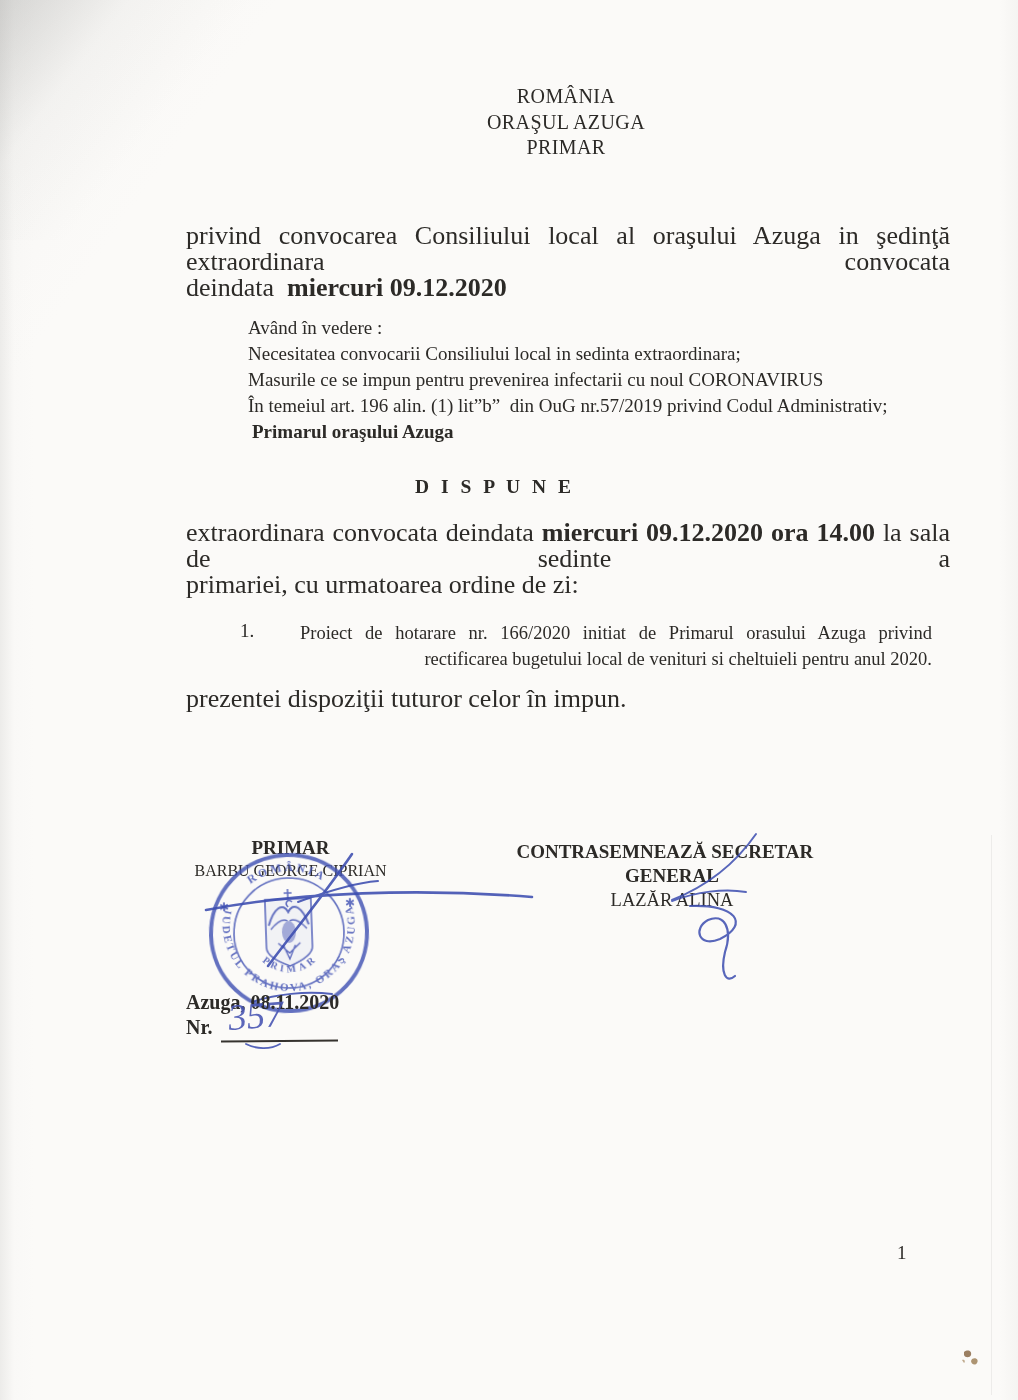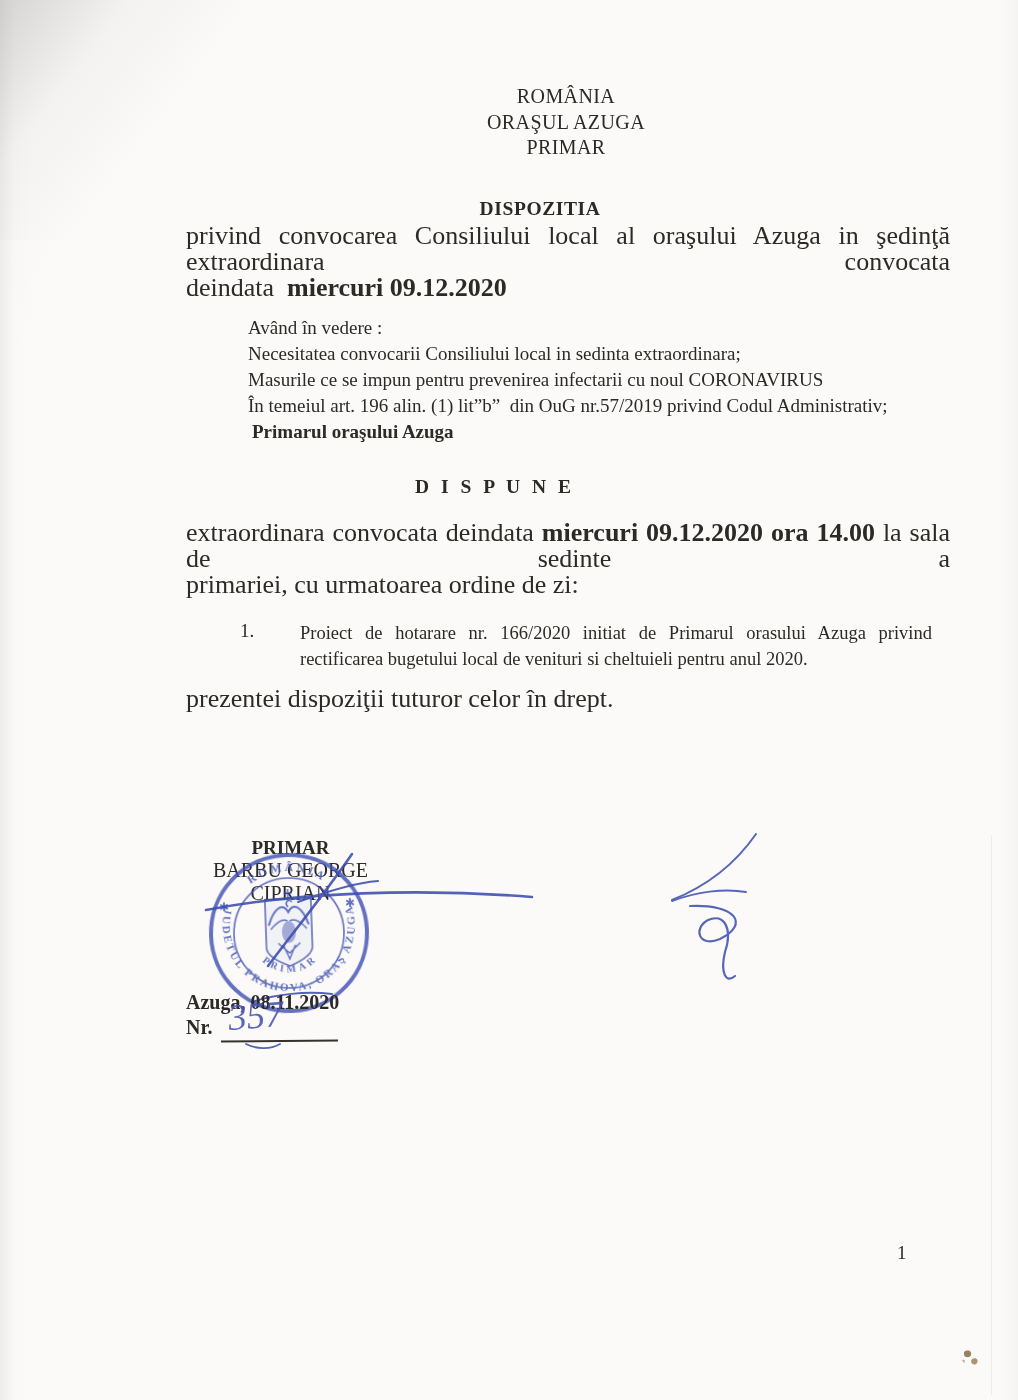--- a/index.html
+++ b/index.html
@@ -27,25 +27,25 @@
   .par{font-size:26px;line-height:26px;}
   .sub{left:186px;top:223px;width:764px;}
   .just{text-align:justify;text-align-last:justify;}
   .pre{left:248px;top:315px;font-size:19px;line-height:26px;}
   .pre .issuer{font-weight:bold;padding-left:4px;}
   .dispune{left:44px;top:476px;width:900px;text-align:center;font-weight:bold;font-size:19.5px;letter-spacing:2px;word-spacing:3px;}
   .art1{left:186px;top:520px;width:764px;}
   .indent{text-indent:54px;}
   .agenda-num{left:240px;top:620px;font-size:19px;}
   .agenda{left:300px;top:620px;width:632px;font-size:18.5px;line-height:26px;}
-  .agenda .l2{text-align:left;}
+  .agenda .l2{text-align:right;}
   .art2{left:186px;top:686px;width:764px;}
   .sigL{left:183px;top:836px;width:215px;text-align:center;line-height:23px;}
   .sigL .t{font-weight:bold;font-size:19px;}
-  .sigL .n{font-size:20px;}
+  .sigL .n{font-size:16px;}
   .sigR{left:476px;top:840px;width:392px;text-align:center;line-height:24px;}
   .sigR .t{font-weight:bold;font-size:19px;}
   .sigR .n{font-size:18.5px;}
   .date{left:186px;top:991px;font-weight:bold;font-size:20px;}
   .nr{left:186px;top:1016px;font-weight:bold;font-size:20px;}
   .nr-line{left:221px;top:1040px;width:117px;height:2px;background:#35322e;transform:rotate(-0.6deg);}
   .nr-hand{left:228px;top:994px;font-size:37px;font-style:italic;color:#4a57b4;transform:rotate(-5deg);opacity:0.9;font-family:"Liberation Serif",serif;}
   .pagenum{left:897px;top:1242px;font-size:19px;}
   svg{display:block;}
   .stamp{left:198px;top:845px;}
@@ -60,21 +60,20 @@
 
   <div class="abs corner-shade"></div>
   <div class="abs edge-line"></div>
 
   <div class="abs hdr">
     <div>ROMÂNIA</div>
     <div>ORAŞUL AZUGA</div>
     <div>PRIMAR</div>
   </div>
 
-  <div class="abs title">DISPOZITIA</div>
 
   <div class="abs sub par">
     <div class="just">privind convocarea Consiliului local al oraşului Azuga in şedinţă extraordinara convocata</div>
     <div><span>deindata&nbsp; </span><b>miercuri 09.12.2020</b></div>
   </div>
 
   <div class="abs pre">
     <div>Având în vedere :</div>
     <div>Necesitatea convocarii Consiliului local in sedinta extraordinara;</div>
     <div>Masurile ce se impun pentru prevenirea infectarii cu noul CORONAVIRUS</div>
@@ -89,28 +88,32 @@
     <div>primariei, cu urmatoarea ordine de zi:</div>
   </div>
 
   <div class="abs agenda-num">1.</div>
   <div class="abs agenda">
     <div class="just">Proiect de hotarare nr. 166/2020 initiat de Primarul orasului Azuga privind</div>
     <div class="l2">rectificarea bugetului local de venituri si cheltuieli pentru anul 2020.</div>
   </div>
 
   <div class="abs art2 par">
-    <div>prezentei dispoziţii tuturor celor în drept.</div>
+    <div>prezentei dispoziţii tuturor celor în impun.</div>
   </div>
 
   <div class="abs sigL">
     <div class="t">PRIMAR</div>
     <div class="n">BARBU GEORGE CIPRIAN</div>
   </div>
 
+  <div class="abs sigR">
+    <div class="t">CONTRASEMNEAZĂ SECRETAR&nbsp;&nbsp;&nbsp; GENERAL</div>
+    <div class="n">LAZĂR ALINA</div>
+  </div>
 
   <svg class="abs stamp" width="182" height="176" viewBox="0 0 182 176">
     <defs>
       <path id="topArc" d="M 29 88 A 62 62 0 1 1 153 88" fill="none"></path>
       <path id="botArc" d="M 27 64 A 66 66 0 1 0 155 64" fill="none"></path>
       <path id="inBotArc" d="M 52 88 A 39 39 0 0 0 130 88" fill="none"></path>
       <filter id="inkblur" x="-5%" y="-5%" width="110%" height="110%">
           <feGaussianBlur stdDeviation="0.4"></feGaussianBlur>
         </filter>
     </defs>

